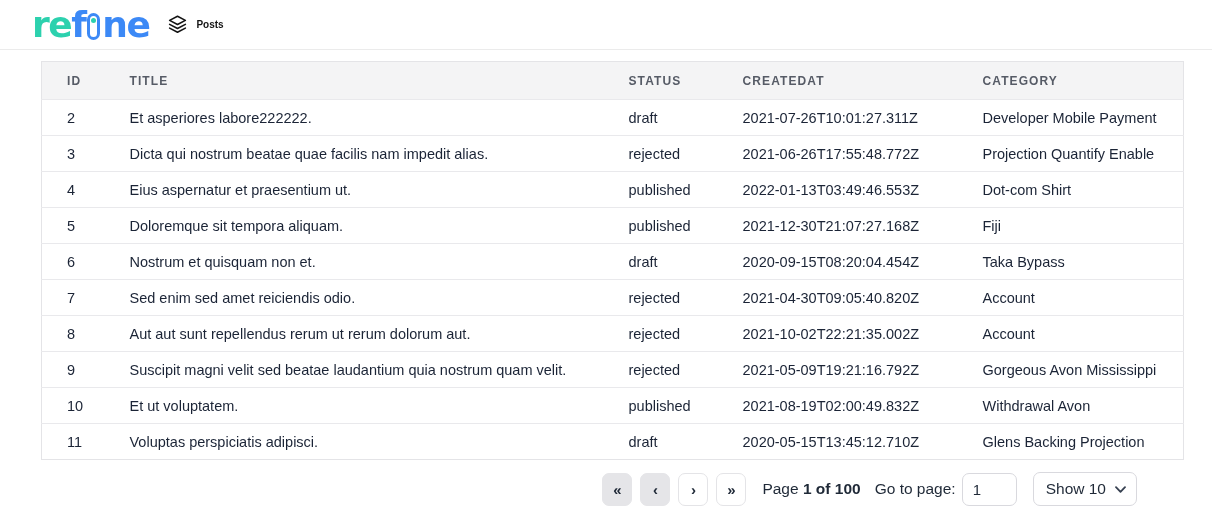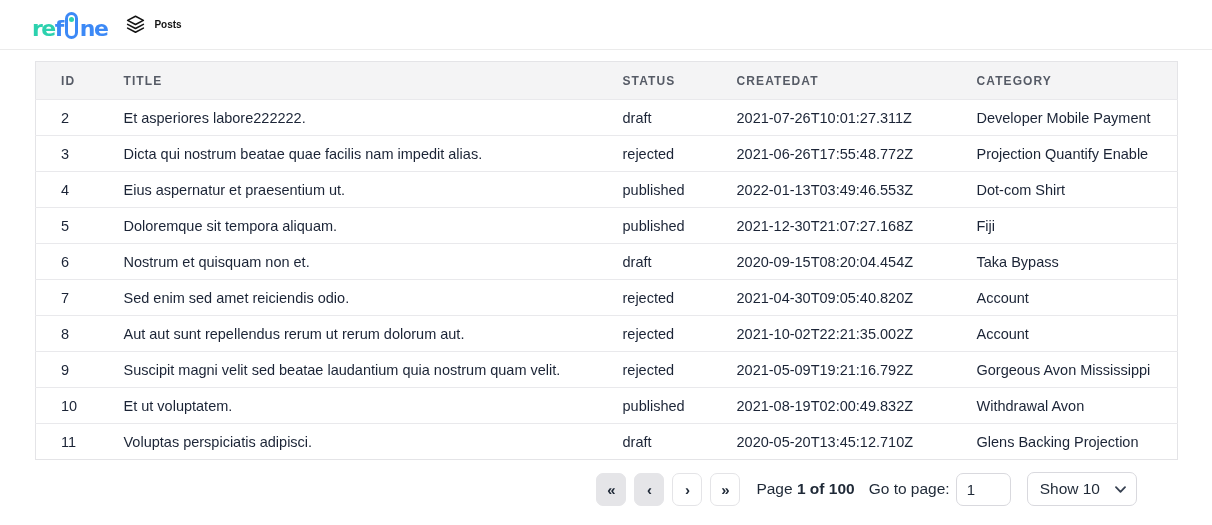--- a/index.html
+++ b/index.html
@@ -4,34 +4,34 @@
 <style>
   * { margin:0; padding:0; box-sizing:border-box; }
   html,body { width:1212px; height:525px; background:#ffffff; overflow:hidden;
               font-family:"Liberation Sans", sans-serif; color:#18202e; }
 
   
   .topbar { height:50px; border-bottom:1px solid #ebebeb; display:flex;
             align-items:center; padding-left:32px; gap:18px; background:#fff; }
   .logo { display:flex; align-items:flex-end;
           font-family:"DejaVu Sans", sans-serif; font-weight:800;
-          font-size:22px; letter-spacing:-1.5px; line-height:0.82; cursor:pointer; }
+          font-size:36px; letter-spacing:-1.5px; line-height:0.82; cursor:pointer; }
   .logo .teal { color:#2cd1ae; }
   .logo .blue { color:#3c89f6; }
   .logo-i { display:inline-block; width:13px; height:27px; border:3px solid #3c89f6;
             border-radius:8px; position:relative; margin:0 2px; top:1px; }
   .logo-i .dot { position:absolute; width:5px; height:5px; border-radius:50%;
                  background:#2cd1ae; left:1px; top:2px; }
   .page-heading { display:flex; align-items:center; gap:8px; font-weight:700;
                   font-size:10px; color:#141414; }
 
   
   .content { padding:11px 35px 0 35px; }
   table { width:1142px; border-collapse:collapse; table-layout:fixed;
-          border:1px solid #e4e4e7; }
+          border:1px solid #e4e4e7;margin-left:6px; }
   thead th { background:#f4f4f5; height:38px; font-size:12px; font-weight:600;
              letter-spacing:1.1px; color:#565b66; text-align:left; padding:0; }
   tbody td { height:36px; border-top:1px solid #e9e9ec; font-size:14.5px;
              color:#1b2436; padding:0; background:#fff; }
   th:first-child, td:first-child { padding-left:25px; }
 
   
   .pagination { margin-top:12px; display:flex; align-items:center;
                 justify-content:flex-end; padding-right:40px; gap:8px;
                 font-size:15.5px; color:#1f2937; }
@@ -40,21 +40,21 @@
             font-weight:700; color:#1f2937; border:1px solid #e4e4e7;
             background:#ffffff; cursor:pointer; font-family:"Liberation Sans",sans-serif; }
   .pg-btn.disabled { background:#e5e5e8; border-color:#e5e5e8; }
   .page-info { margin-left:8px; white-space:nowrap; }
   .page-info b { font-weight:700; }
   .goto { margin-left:6px; display:flex; align-items:center; gap:6px; white-space:nowrap; }
   .goto input { width:55px; height:33px; border:1px solid #d9d9de; border-radius:7px;
                 padding-left:10px; font-size:15px; color:#1f2937; outline:none;
                 font-family:"Liberation Sans",sans-serif; }
   .select { margin-left:8px; height:34px; border:1px solid #d9d9de; border-radius:7px;
-            display:flex; align-items:center; padding:0 10px 0 12px; gap:15px;
+            display:flex; align-items:center; padding:0 10px 0 12px; gap:9px;
             background:#fff; cursor:pointer; white-space:nowrap; }
 </style>
 </head>
 <body>
 
 <div class="topbar">
   <div class="logo">
     <span class="teal">re</span>
       <span class="blue">f</span>
       <span class="logo-i">
@@ -153,21 +153,21 @@
         <td>10</td>
         <td>Et ut voluptatem.</td>
         <td>published</td>
         <td>2021-08-19T02:00:49.832Z</td>
         <td>Withdrawal Avon</td>
       </tr>
       <tr>
         <td>11</td>
         <td>Voluptas perspiciatis adipisci.</td>
         <td>draft</td>
-        <td>2020-05-20T13:45:12.710Z</td>
+        <td>2020-05-15T13:45:12.710Z</td>
         <td>Glens Backing Projection</td>
       </tr>
     </tbody>
   </table>
 
   <div class="pagination">
     <button class="pg-btn disabled">«</button>
     <button class="pg-btn disabled">‹</button>
     <button class="pg-btn">›</button>
     <button class="pg-btn">»</button>

